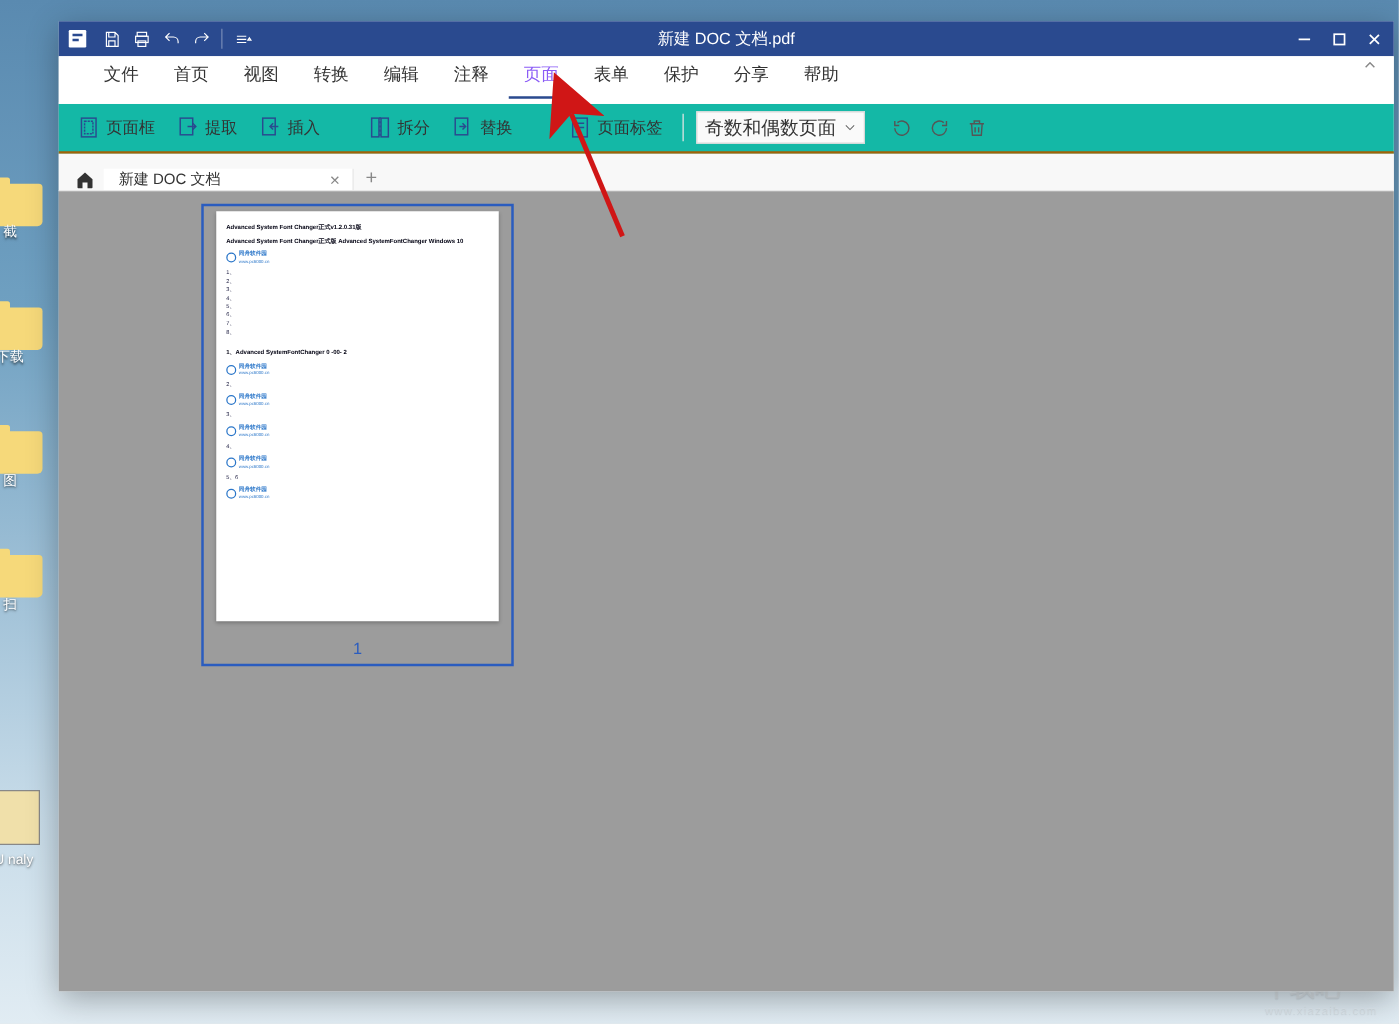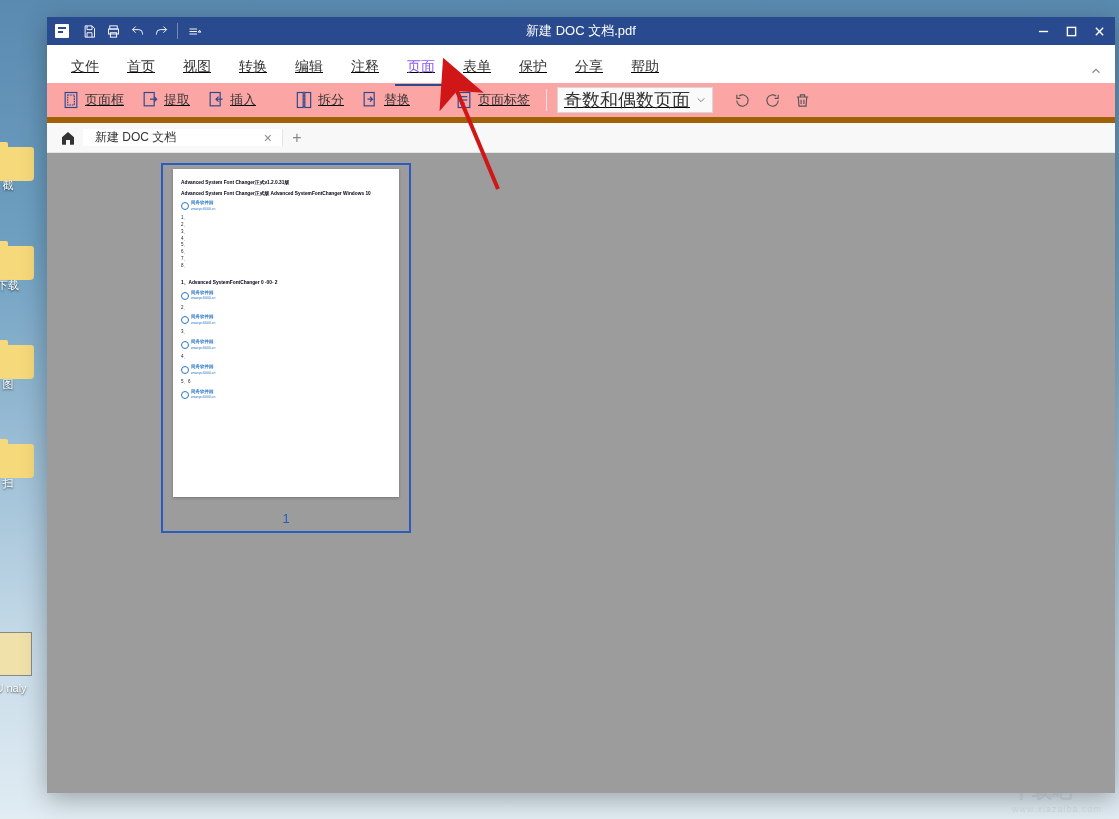--- a/index.html
+++ b/index.html
@@ -41,62 +41,60 @@
 .app-logo { width:14px; height:14px; background:#fff; margin-right:8px; border-radius:1px; position:relative;}
 .app-logo::before{content:""; position:absolute; top:3px; left:3px; right:3px; height:2px; background:#2a4a8f;}
 .app-logo::after{content:""; position:absolute; top:7px; left:3px; width:5px; height:2px; background:#2a4a8f;}
 .titlebar-title { position:absolute; left:50%; transform:translateX(-50%); font-size:13px;}
 .titlebar-right { position:absolute; right:4px; display:flex; gap:4px;}
 .win-btn { width:24px; height:22px; display:flex; align-items:center; justify-content:center; cursor:pointer;}
 .win-btn svg { width:11px; height:11px; stroke:#fff; fill:none; stroke-width:1.5;}
 
 .menubar {
   height: 38px; background:#fff;
-  display:flex; align-items:flex-end;
-  padding: 0 6px 0 10px;
+  display:flex; align-items:flex-start;
+  padding: 0 6px 0 22px;
   border-bottom: 1px solid #fff;
   position:relative;
-  text-decoration:underline;
 }
 .menu-item {
   padding: 6px 14px; font-size:14px; color:#333; cursor:pointer;
   position:relative;
 }
 .menu-item.active { color:#8b5cf6; }
 .menu-item.active::after {
   content:""; position:absolute; left:2px; right:2px; bottom:-4px; height:2px; background:#2a4a8f;
 }
 .menu-collapse { position:absolute; right:12px; color:#888; cursor:pointer;}
 
 .toolbar {
-  height: 40px; background:#fca5a5;
+  height: 40px; background:#14b8a6;
   display:flex; align-items:center;
   padding: 0 8px; gap:4px;
-  border-bottom: 6px solid #a16207;
-  text-decoration: underline;
+  border-bottom: 2px solid #a16207;
 }
 .tool-btn {
   display:flex; align-items:center; gap:4px;
   padding: 4px 6px; font-size:13px; color:#333; cursor:pointer;
 }
 .tool-btn svg { width:20px; height:20px; stroke:#2a4a8f; fill:none; stroke-width:1.4;}
 .tool-sep { width:1px; height:22px; background:#e5e5e5; margin:0 6px;}
 .tool-select {
-  border:1px solid #d8d8d8; padding:2px 6px; font-size:18px; color:#333;
+  border:1px solid #d8d8d8; padding:2px 6px; font-size:15px; color:#333;
   display:flex; align-items:center; gap:6px; cursor:pointer;
   background:#fafafa; height:26px; min-width:112px;
 }
 .tool-select svg{width:10px;height:10px;stroke:#666;fill:none;}
 .icon-btn { width:26px; height:26px; display:flex; align-items:center; justify-content:center; cursor:pointer;}
 .icon-btn svg { width:17px; height:17px; stroke:#555; fill:none; stroke-width:1.6;}
 
 .tabbar {
   height: 30px; background:#f8f8f8;
   border-bottom:1px solid #e6e6e6;
-  display:flex; align-items:center;
+  display:flex; align-items:flex-end;
   padding-left:6px;
 }
 .home-tab { width:30px; display:flex; align-items:center; justify-content:center; cursor:pointer;}
 .home-tab svg{width:16px;height:16px;fill:#333;}
 .doc-tab {
   display:flex; align-items:center; gap:8px;
   background:#fff; padding:0 10px 0 12px; font-size:12px; color:#333;
   border-right:1px solid #e6e6e6;
   min-width: 200px;
   position:relative;

